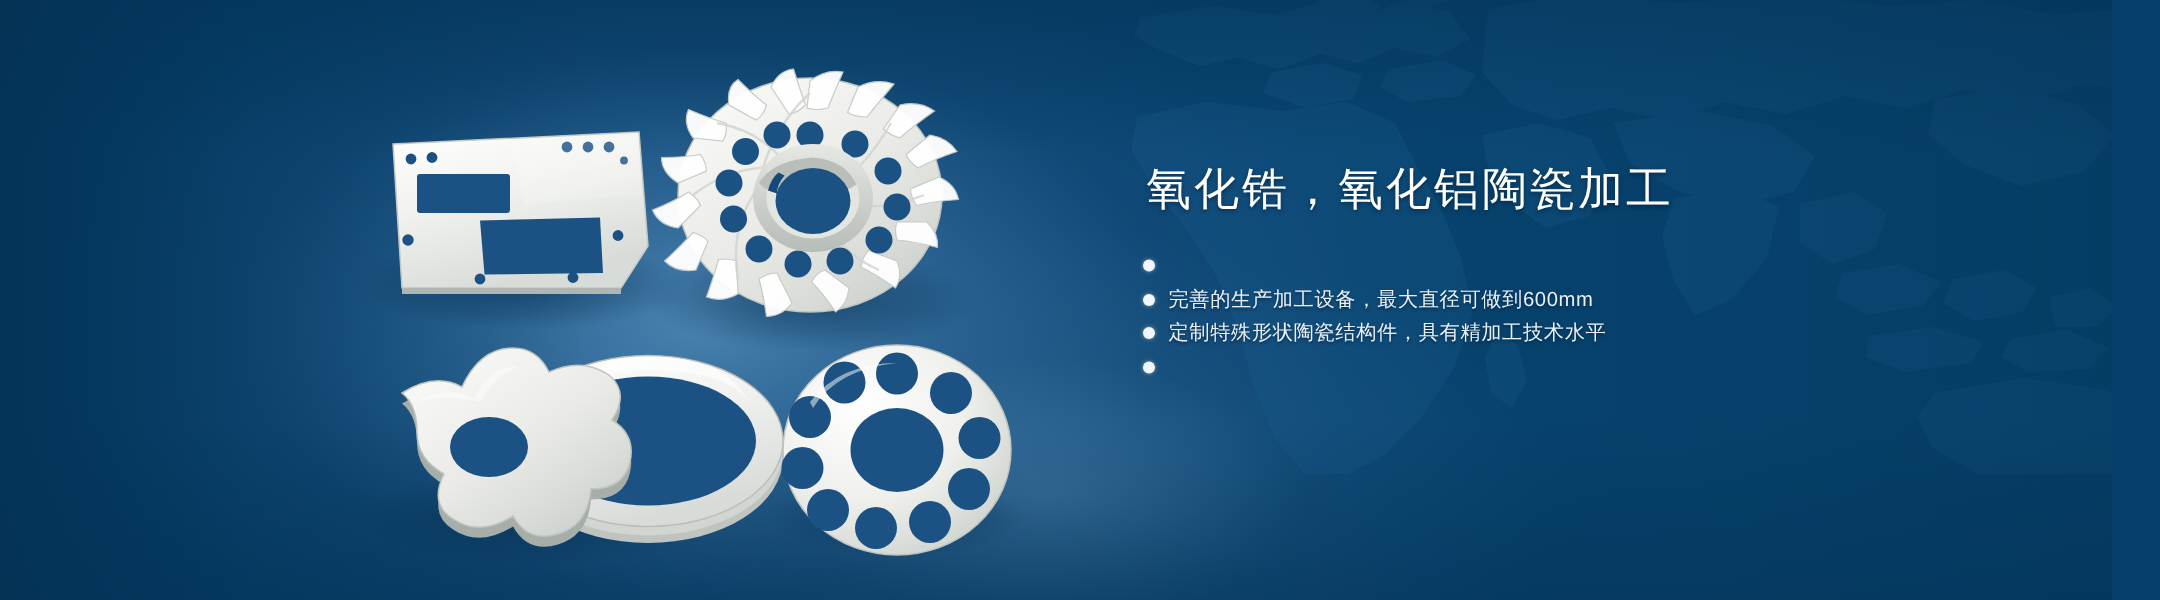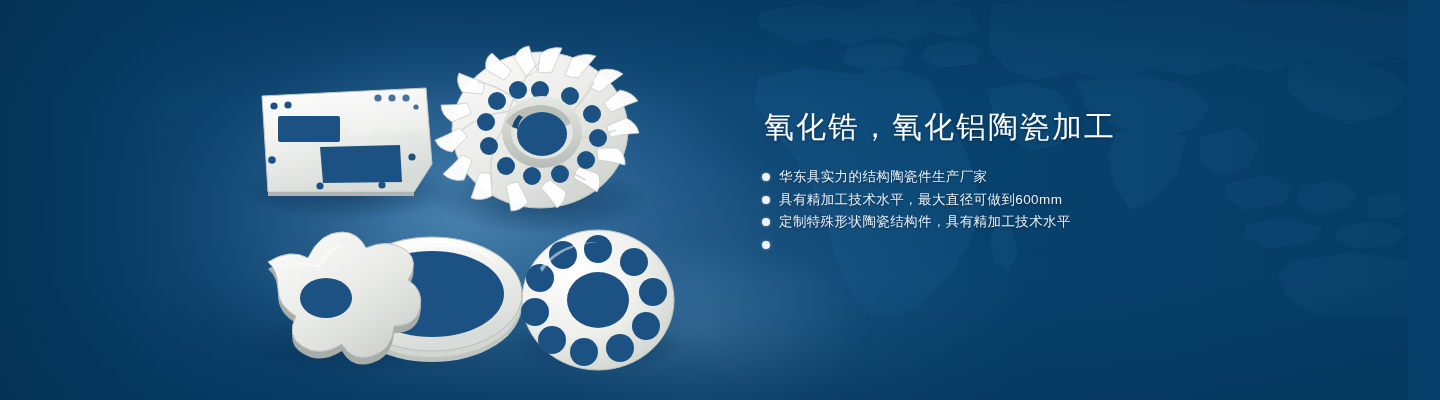--- a/index.html
+++ b/index.html
@@ -330,25 +330,24 @@
         <path d="M540 268 q20 -26 58 -26 q-40 4 -56 30 Z" fill="#FFFFFF" opacity="0.5"></path>
       </g>
     </svg>
   </div>
 
   <div class="copy">
     <h1 class="headline">氧化锆，氧化铝陶瓷加工</h1>
     <ul class="bullets">
       <li class="bullet">
         <span class="dot"></span>
-        <span class="bullet-text">华东具实力的结构陶瓷件生产厂家</span>
       </li>
       <li class="bullet">
         <span class="dot"></span>
-        <span class="bullet-text">具有精加工技术水平，最大直径可做到600mm</span>
+        <span class="bullet-text">完善的生产加工设备，最大直径可做到600mm</span>
       </li>
       <li class="bullet">
         <span class="dot"></span>
         <span class="bullet-text">定制特殊形状陶瓷结构件，具有精加工技术水平</span>
       </li>
       <li class="bullet">
         <span class="dot"></span>
       </li>
     </ul>
   </div>

